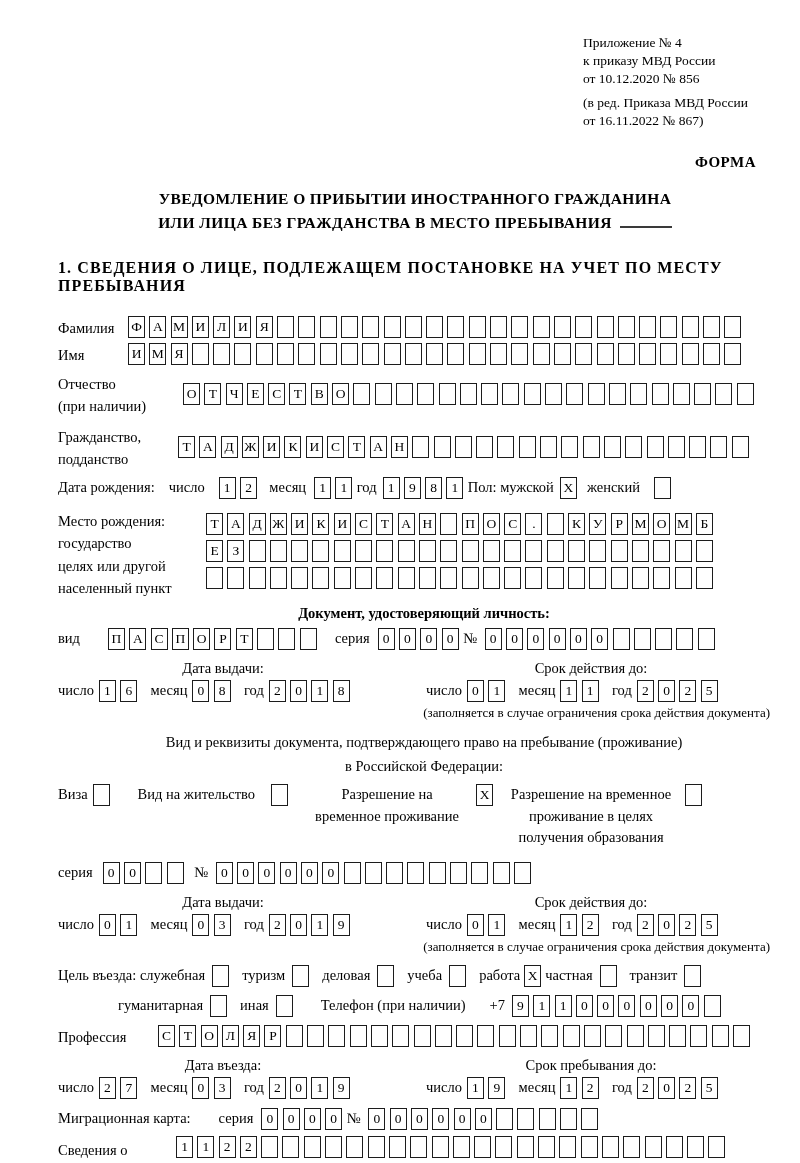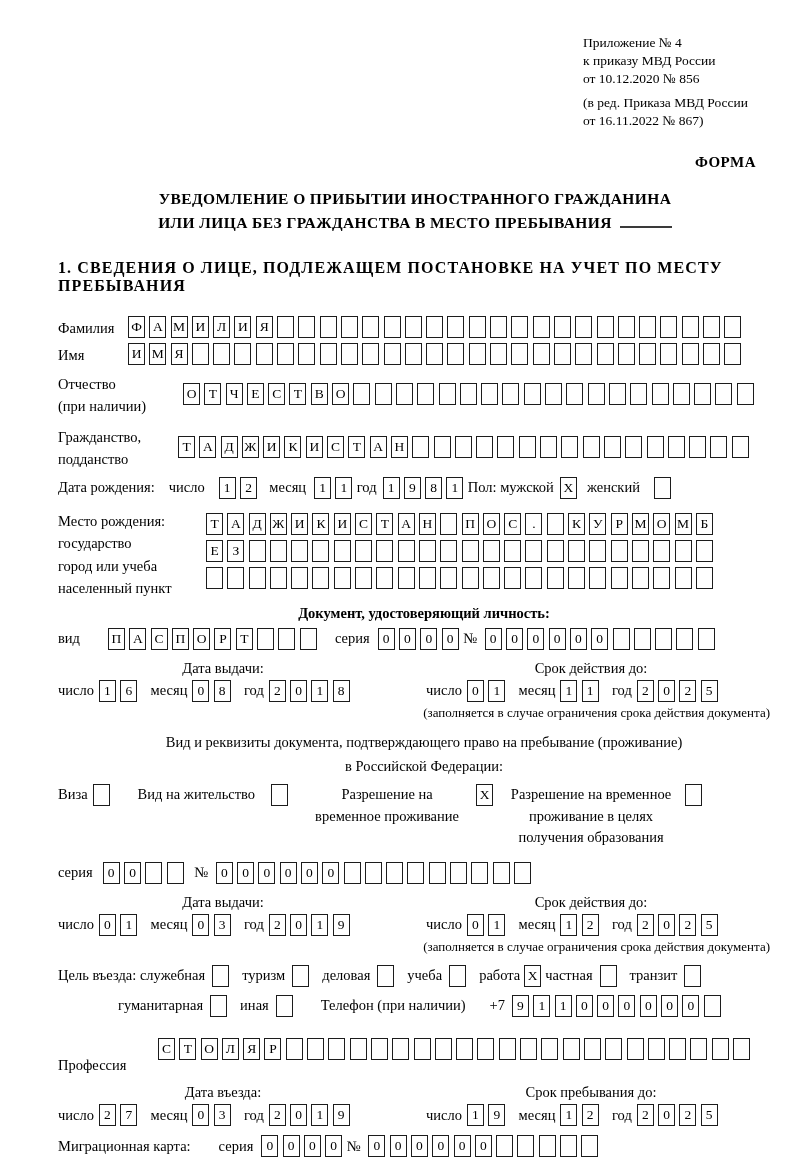--- a/index.html
+++ b/index.html
@@ -25,21 +25,21 @@
   .cbox {
     width:15px; height:20px; flex:none;
     border:1.6px solid #1c1c1c; margin-right:4.3px;
     text-align:center; font-size:13.5px; line-height:20px;
     background:#fff;
   }
   .chk .cbox { margin-right:0; }
   .w70  { width:70px; }
   .w120 { width:120px; }
   .w125 { width:125px; }
-  .w100 { width:100px;margin-top:28px; }
+  .w100 { width:100px; }
   .w148 { width:148px; }
   .stack > .boxrow { margin-bottom:5px; }
   .doc-head { text-align:center; font-weight:bold; font-size:14.5px; margin:4px 0 6px 0; }
   .inrow { display:flex; align-items:center; font-size:14.5px; }
   .inrow > * { flex:none; }
   .gap6 { width:6px; } .gap8 { width:8px; } .gap10 { width:10px; } .gap14 { width:14px; } .gap20 { width:20px; } .gap28 { width:28px; }
   
   .dates2 { display:flex; margin:10px 0 2px 0; }
   .dcol { flex:none; }
   .dcol-l { width:368px; }
@@ -261,21 +261,21 @@
       <span class="gap14"></span>
     <span class="boxrow chk">
         <span class="cbox"></span>
       </span>
   </div>
 
   <div class="frow">
     <div class="flabel w148 sub">
       <div>Место рождения:</div>
       <div>государство</div>
-      <div>город или учеба</div>
+      <div>целях или другой</div>
       <div>населенный пункт</div>
     </div>
     <div class="stack">
       <div class="boxrow">
           <span class="cbox">Т</span>
           <span class="cbox">А</span>
           <span class="cbox">Д</span>
           <span class="cbox">Ж</span>
           <span class="cbox">И</span>
           <span class="cbox">К</span>

